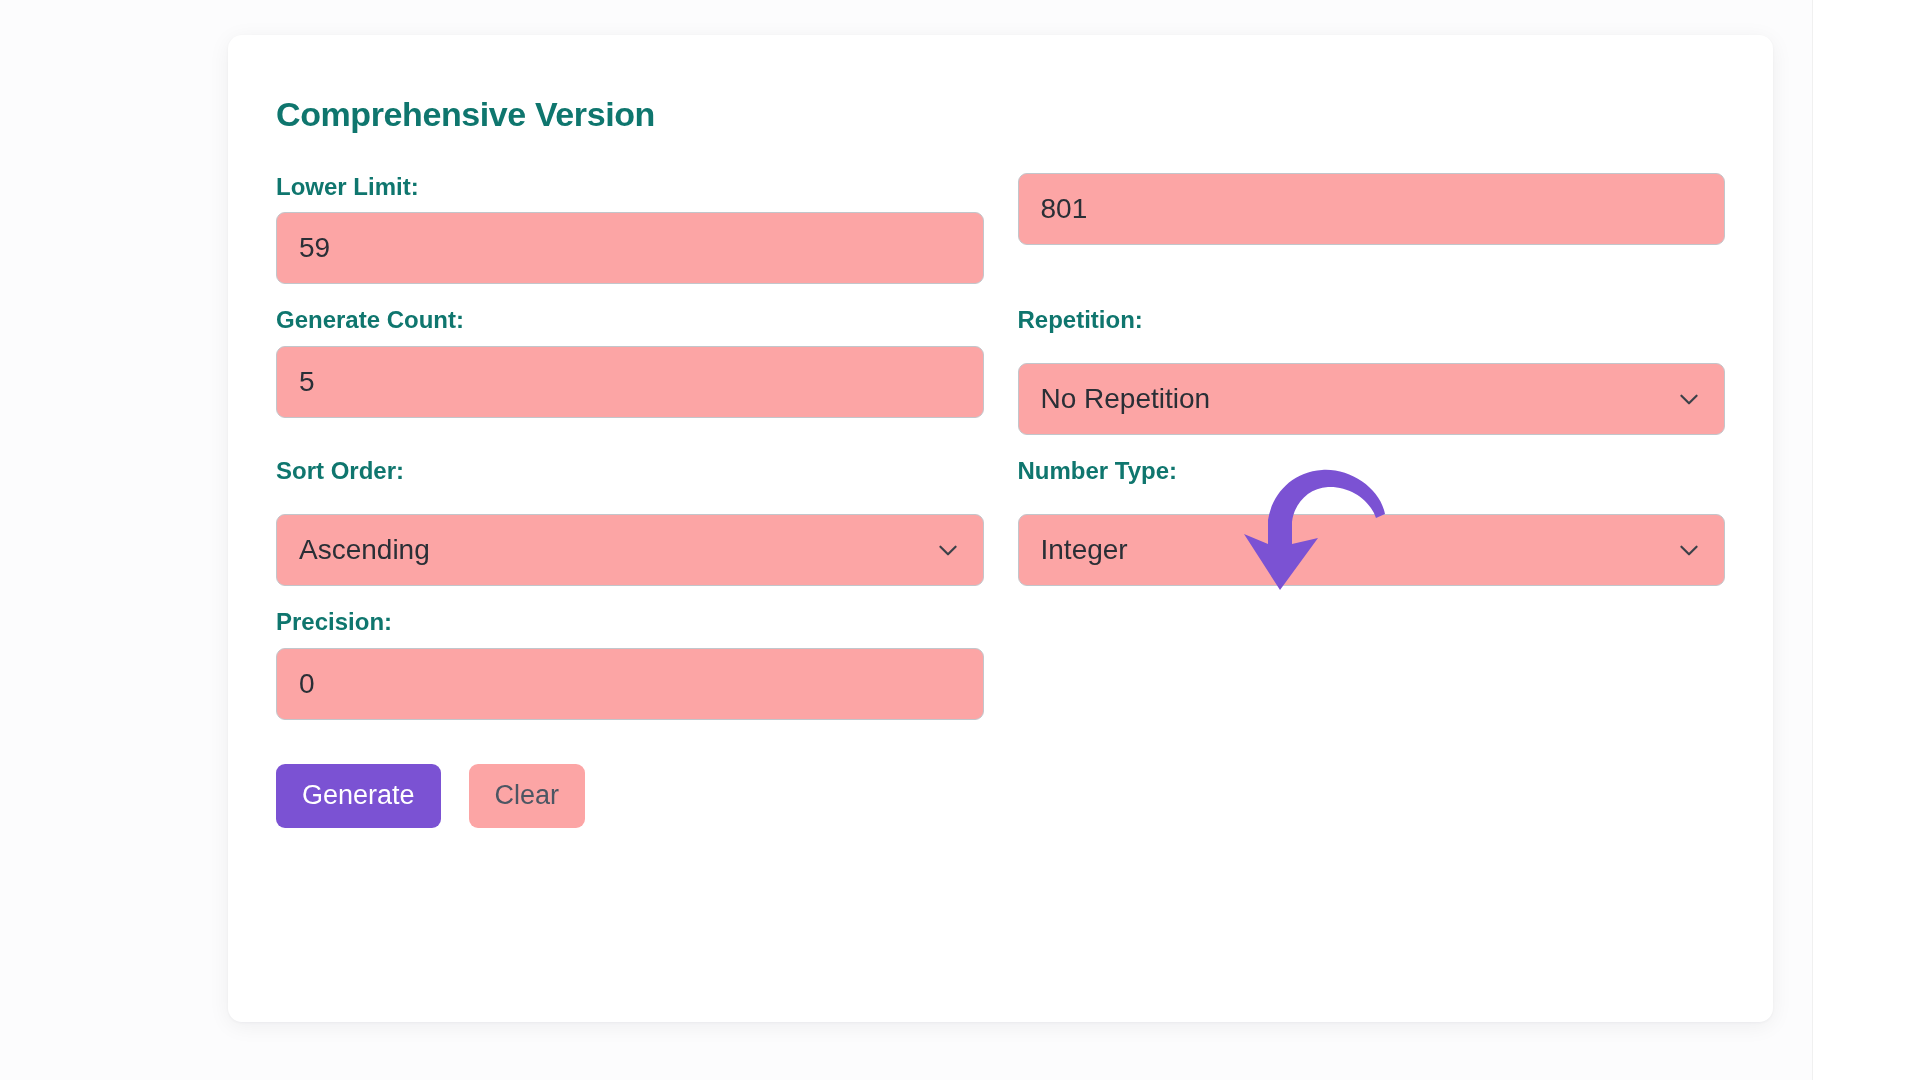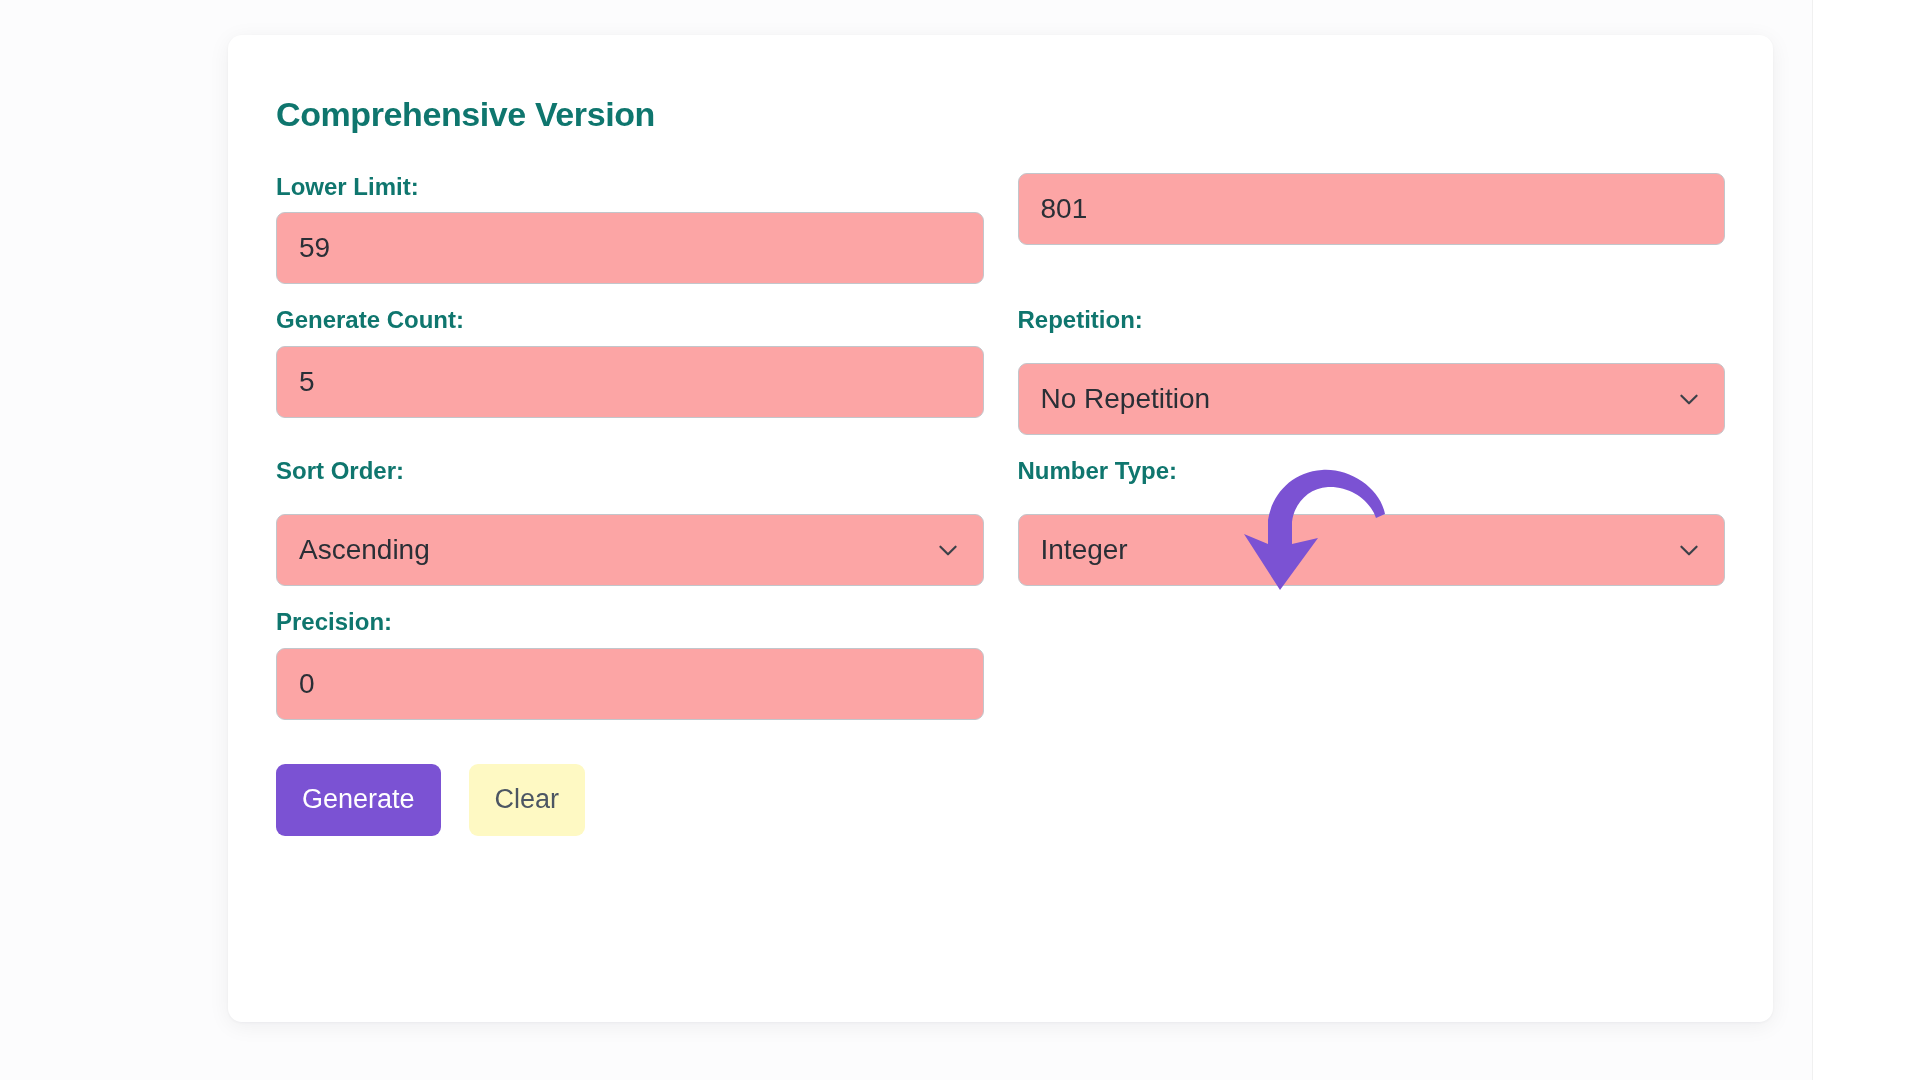--- a/index.html
+++ b/index.html
@@ -120,34 +120,34 @@
     margin-top: 22px;
   }
 
   .btn {
     border: none;
     border-radius: 9px;
     font-family: "Liberation Sans", sans-serif;
     font-size: 27px;
     line-height: 1;
     padding: 0 26px;
-    height: 72px;
+    height: 64px;
     cursor: pointer;
     display: inline-flex;
     align-items: center;
     justify-content: center;
   }
 
   .btn-primary {
     background: #7b52d3;
     color: #ffffff;
   }
 
   .btn-secondary {
-    background: #fef9c3;
+    background: #fca5a5;
     color: #4c5663;
   }
 
   
   .annotation-arrow {
     position: absolute;
     left: 1230px;
     top: 452px;
     width: 210px;
     height: 160px;

